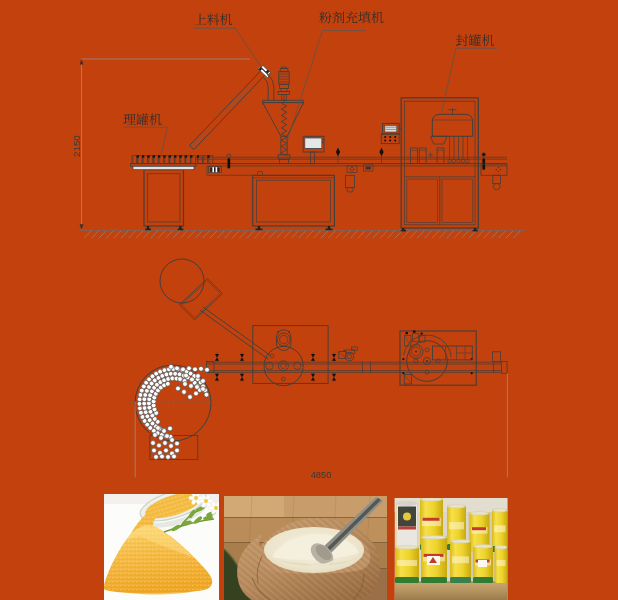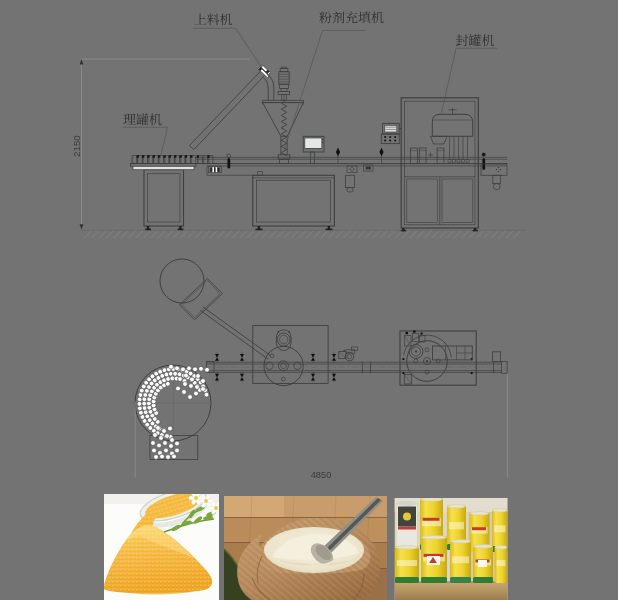--- a/index.html
+++ b/index.html
@@ -1,16 +1,16 @@
 <!DOCTYPE html>
 <html><head>
 <meta charset="utf-8">
 <style>
   html,body { margin:0; padding:0; background:#ffffff; }
-  #stage { position:relative; width:618px; height:600px; background:#737373; overflow:hidden;
+  #stage { position:relative; width:618px; height:600px; background:#c2410c; overflow:hidden;
            font-family:"Liberation Sans", sans-serif; }
   svg { display:block; }
   text { font-family:"Liberation Sans", sans-serif; }
 </style>
 </head>
 <body>
 
 <div id="stage">
 <svg width="618" height="600" viewBox="0 0 618 600" xmlns="http://www.w3.org/2000/svg">
 <defs>

